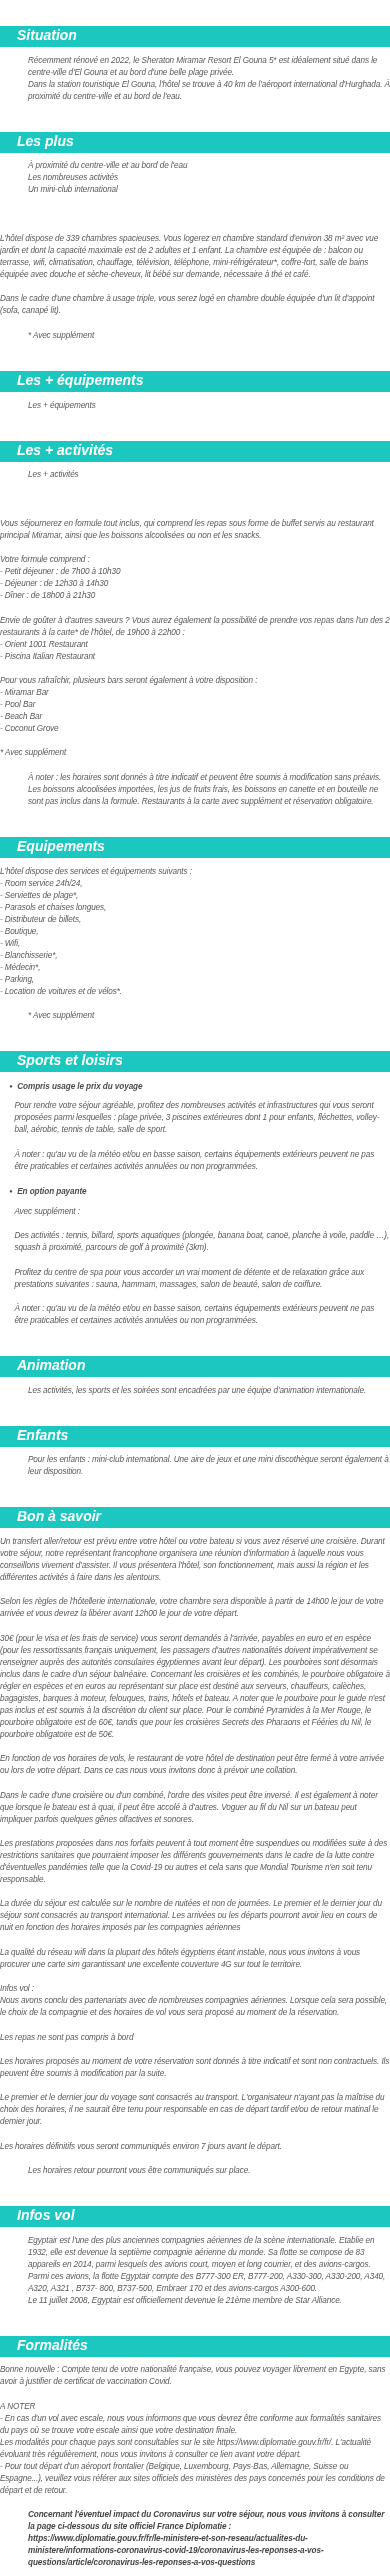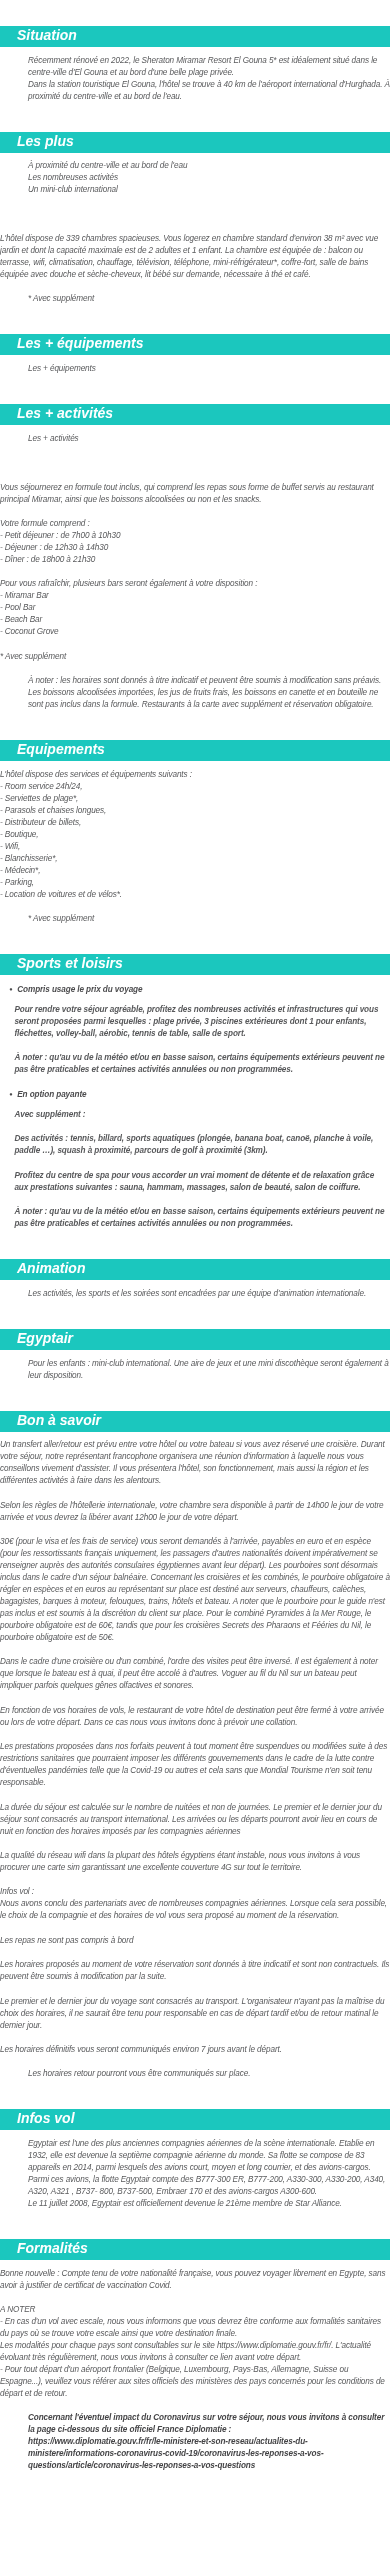--- a/index.html
+++ b/index.html
@@ -29,21 +29,21 @@
     letter-spacing:0;
     white-space:nowrap;
   }
   .content{
     padding:7.7px 1px 29px 0;
     font-size:8.2px;
     line-height:12px;
   }
   .para{margin:0 0 12.4px 0;}
   .para:last-child{margin-bottom:0;margin-left:28px;}
-  .para.indent{margin-left:14.4px;font-weight:bold;}
+  .para.indent{margin-left:14.4px;}
   .para.bold{font-weight:700;color:#454547;}
   .bullet-item{
     margin:0 0 7.7px 9.3px;
     font-weight:700;
     color:#4c4c4e;
   }
   .bullet-dot{
     display:inline-block;
     font-size:5.7px;
     vertical-align:1px;
@@ -68,20 +68,21 @@
         <div class="bar">
           <h2>Les plus</h2>
         </div>
         <div class="content">
           <p class="para">À proximité du centre-ville et au bord de l'eau<br>Les nombreuses activités<br>Un mini-club international</p>
         </div>
       </section>
       <section>
         <div class="content">
           <p class="para">L'hôtel dispose de 339 chambres spacieuses. Vous logerez en chambre standard d'environ 38 m² avec vue jardin et dont la capacité maximale est de 2 adultes et 1 enfant. La chambre est équipée de : balcon ou terrasse, wifi, climatisation, chauffage, télévision, téléphone, mini-réfrigérateur*, coffre-fort, salle de bains équipée avec douche et sèche-cheveux, lit bébé sur demande, nécessaire à thé et café.</p>
+          <p class="para">Dans le cadre d'une chambre à usage triple, vous serez logé en chambre double équipée d'un lit d'appoint (sofa, canapé lit).</p>
           <p class="para">* Avec supplément</p>
         </div>
       </section>
       <section>
         <div class="bar">
           <h2>Les + équipements</h2>
         </div>
         <div class="content">
           <p class="para">Les + équipements</p>
         </div>
@@ -91,20 +92,21 @@
           <h2>Les + activités</h2>
         </div>
         <div class="content">
           <p class="para">Les + activités</p>
         </div>
       </section>
       <section>
         <div class="content">
           <p class="para">Vous séjournerez en formule tout inclus, qui comprend les repas sous forme de buffet servis au restaurant principal Miramar, ainsi que les boissons alcoolisées ou non et les snacks.</p>
           <p class="para">Votre formule comprend :<br>- Petit déjeuner : de 7h00 à 10h30<br>- Déjeuner : de 12h30 à 14h30<br>- Dîner : de 18h00 à 21h30</p>
+          <p class="para">Envie de goûter à d'autres saveurs ? Vous aurez également la possibilité de prendre vos repas dans l'un des 2 restaurants à la carte* de l'hôtel, de 19h00 à 22h00 :<br>- Orient 1001 Restaurant<br>- Piscina Italian Restaurant</p>
           <p class="para">Pour vous rafraîchir, plusieurs bars seront également à votre disposition :<br>- Miramar Bar<br>- Pool Bar<br>- Beach Bar<br>- Coconut Grove</p>
           <p class="para">* Avec supplément</p>
           <p class="para">À noter : les horaires sont donnés à titre indicatif et peuvent être soumis à modification sans préavis. Les boissons alcoolisées importées, les jus de fruits frais, les boissons en canette et en bouteille ne sont pas inclus dans la formule. Restaurants à la carte avec supplément et réservation obligatoire.</p>
         </div>
       </section>
       <section>
         <div class="bar">
           <h2>Equipements</h2>
         </div>
         <div class="content">
@@ -130,36 +132,36 @@
       <section>
         <div class="bar">
           <h2>Animation</h2>
         </div>
         <div class="content">
           <p class="para">Les activités, les sports et les soirées sont encadrées par une équipe d'animation internationale.</p>
         </div>
       </section>
       <section>
         <div class="bar">
-          <h2>Egyptair</h2>
+          <h2>Enfants</h2>
         </div>
         <div class="content">
           <p class="para">Pour les enfants : mini-club international. Une aire de jeux et une mini discothèque seront également à leur disposition.</p>
         </div>
       </section>
       <section>
         <div class="bar">
           <h2>Bon à savoir</h2>
         </div>
         <div class="content">
           <p class="para">Un transfert aller/retour est prévu entre votre hôtel ou votre bateau si vous avez réservé une croisière. Durant votre séjour, notre représentant francophone organisera une réunion d'information à laquelle nous vous conseillons vivement d'assister. Il vous présentera l'hôtel, son fonctionnement, mais aussi la région et les différentes activités à faire dans les alentours.</p>
           <p class="para">Selon les règles de l'hôtellerie internationale, votre chambre sera disponible à partir de 14h00 le jour de votre arrivée et vous devrez la libérer avant 12h00 le jour de votre départ.</p>
           <p class="para">30€ (pour le visa et les frais de service) vous seront demandés à l'arrivée, payables en euro et en espèce (pour les ressortissants français uniquement, les passagers d'autres nationalités doivent impérativement se renseigner auprès des autorités consulaires égyptiennes avant leur départ). Les pourboires sont désormais inclus dans le cadre d'un séjour balnéaire. Concernant les croisières et les combinés, le pourboire obligatoire à régler en espèces et en euros au représentant sur place est destiné aux serveurs, chauffeurs, calèches, bagagistes, barques à moteur, felouques, trains, hôtels et bateau. A noter que le pourboire pour le guide n'est pas inclus et est soumis à la discrétion du client sur place. Pour le combiné Pyramides à la Mer Rouge, le pourboire obligatoire est de 60€, tandis que pour les croisières Secrets des Pharaons et Fééries du Nil, le pourboire obligatoire est de 50€.</p>
+          <p class="para">En fonction de vos horaires de vols, le restaurant de votre hôtel de destination peut être fermé à votre arrivée ou lors de votre départ. Dans ce cas nous vous invitons donc à prévoir une collation.</p>
           <p class="para">Dans le cadre d'une croisière ou d'un combiné, l'ordre des visites peut être inversé. Il est également à noter que lorsque le bateau est à quai, il peut être accolé à d'autres. Voguer au fil du Nil sur un bateau peut impliquer parfois quelques gênes olfactives et sonores.</p>
-          <p class="para">En fonction de vos horaires de vols, le restaurant de votre hôtel de destination peut être fermé à votre arrivée ou lors de votre départ. Dans ce cas nous vous invitons donc à prévoir une collation.</p>
           <p class="para">Les prestations proposées dans nos forfaits peuvent à tout moment être suspendues ou modifiées suite à des restrictions sanitaires que pourraient imposer les différents gouvernements dans le cadre de la lutte contre d'éventuelles pandémies telle que la Covid-19 ou autres et cela sans que Mondial Tourisme n'en soit tenu responsable.</p>
           <p class="para">La durée du séjour est calculée sur le nombre de nuitées et non de journées. Le premier et le dernier jour du séjour sont consacrés au transport international. Les arrivées ou les départs pourront avoir lieu en cours de nuit en fonction des horaires imposés par les compagnies aériennes</p>
           <p class="para">La qualité du réseau wifi dans la plupart des hôtels égyptiens étant instable, nous vous invitons à vous procurer une carte sim garantissant une excellente couverture 4G sur tout le territoire.</p>
           <p class="para">Infos vol :<br>Nous avons conclu des partenariats avec de nombreuses compagnies aériennes. Lorsque cela sera possible, le choix de la compagnie et des horaires de vol vous sera proposé au moment de la réservation.</p>
           <p class="para">Les repas ne sont pas compris à bord</p>
           <p class="para">Les horaires proposés au moment de votre réservation sont donnés à titre indicatif et sont non contractuels. Ils peuvent être soumis à modification par la suite.</p>
           <p class="para">Le premier et le dernier jour du voyage sont consacrés au transport. L'organisateur n'ayant pas la maîtrise du choix des horaires, il ne saurait être tenu pour responsable en cas de départ tardif et/ou de retour matinal le dernier jour.</p>
           <p class="para">Les horaires définitifs vous seront communiqués environ 7 jours avant le départ.</p>
           <p class="para">Les horaires retour pourront vous être communiqués sur place.</p>
         </div>

